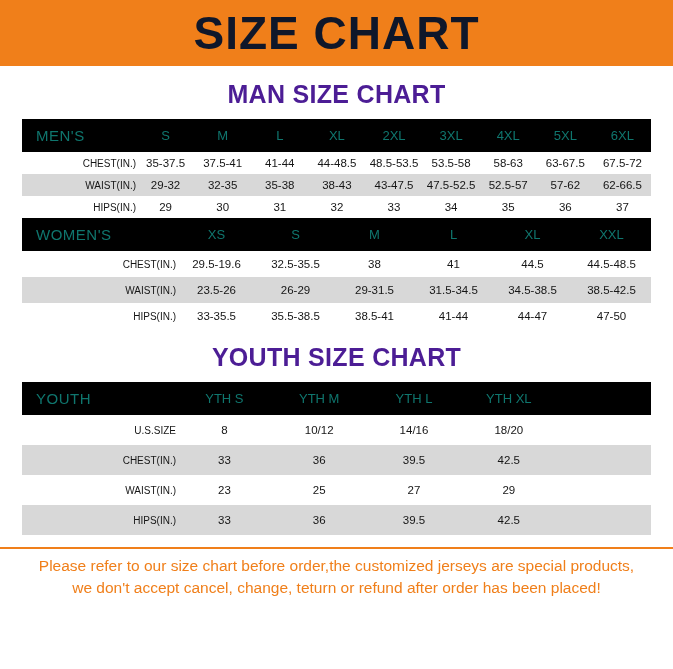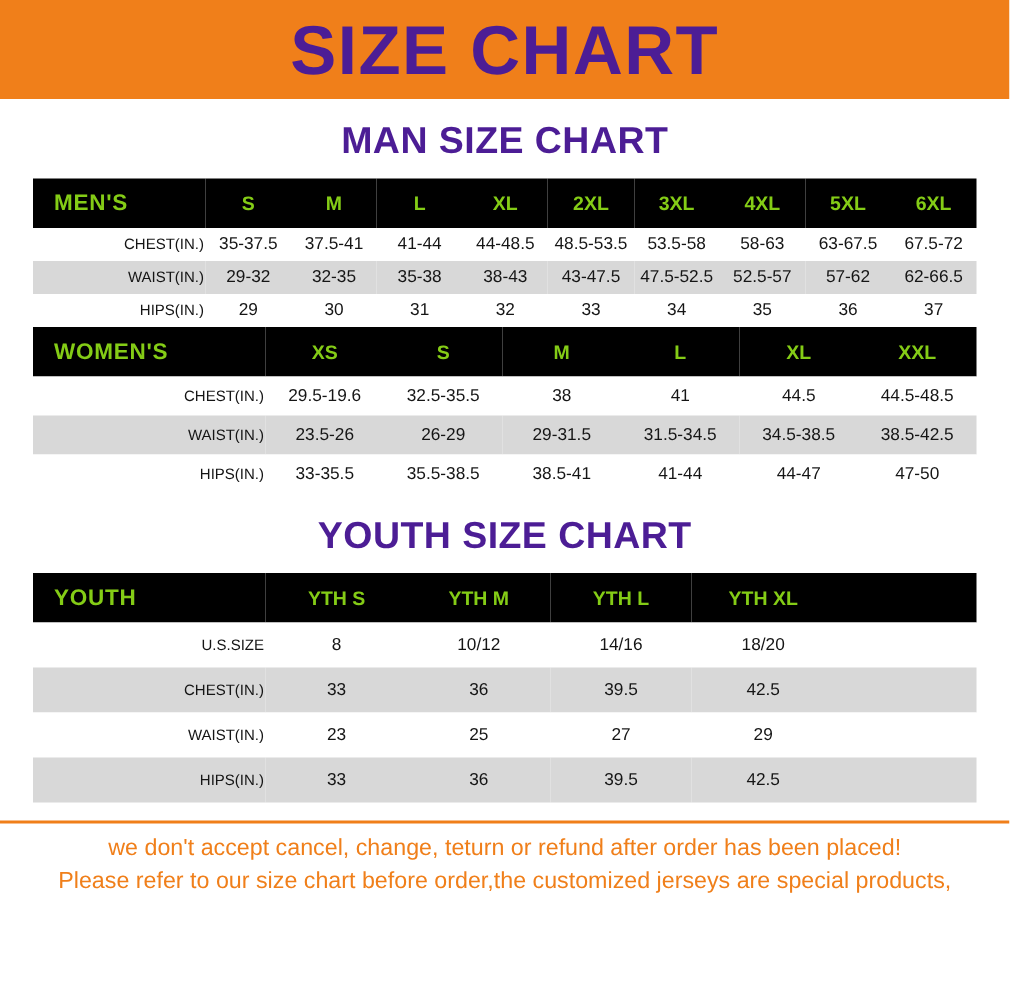--- a/index.html
+++ b/index.html
@@ -26,21 +26,21 @@
     background: #f07f1a;
     height: 66px;
     display: flex;
     align-items: center;
     justify-content: center;
   }
   .banner-title {
     font-size: 46px;
     font-weight: 700;
     letter-spacing: 1px;
-    color: #4c1d95;
+    color: #0f172a;
     font-family: "Liberation Sans", sans-serif;
     line-height: 1;
   }
 
   
   .section-title {
     text-align: center;
     font-size: 25px;
     font-weight: 700;
     color: #4c1d95;
@@ -62,22 +62,22 @@
   table.sizechart td {
     text-align: center;
     font-size: 11.5px;
     color: #151515;
     padding: 4px 1px;
     font-family: "Liberation Sans", sans-serif;
     white-space: nowrap;
   }
   table.sizechart thead th {
     background: #000000;
-    color: #84cc16;
-    font-weight: 700;
+    color: #0f766e;
+    font-weight: 400;
     font-size: 13px;
     padding: 8px 1px;
   }
   table.sizechart thead th.corner {
     text-align: left;
     padding-left: 14px;
     font-size: 15px;
     letter-spacing: 0.5px;
   }
   table.sizechart tbody td.rowhead {
@@ -272,17 +272,17 @@
           <td>36</td>
           <td>39.5</td>
           <td>42.5</td>
           <td></td>
         </tr>
       </tbody>
     </table>
   </div>
 
   <div class="footer-note">
+    <div>Please refer to our size chart before order,the customized jerseys are special products,</div>
     <div>we don't accept cancel, change, teturn or refund after order has been placed!</div>
-    <div>Please refer to our size chart before order,the customized jerseys are special products,</div>
   </div>
 
 </div>
 
 </body></html>

